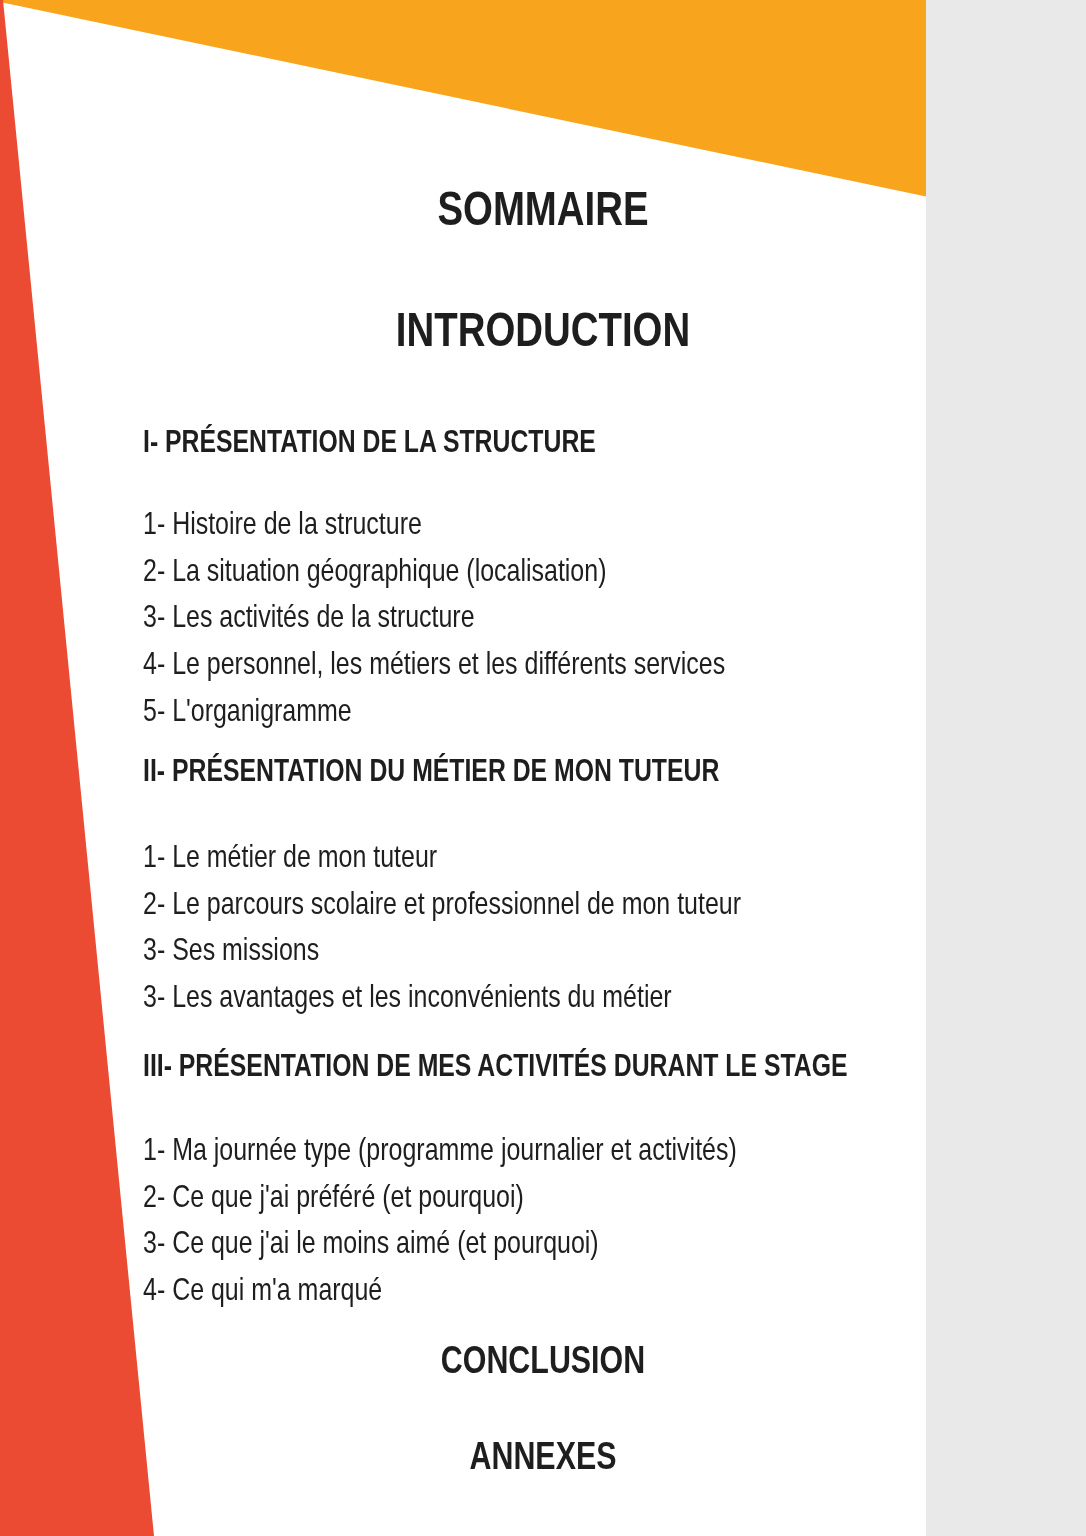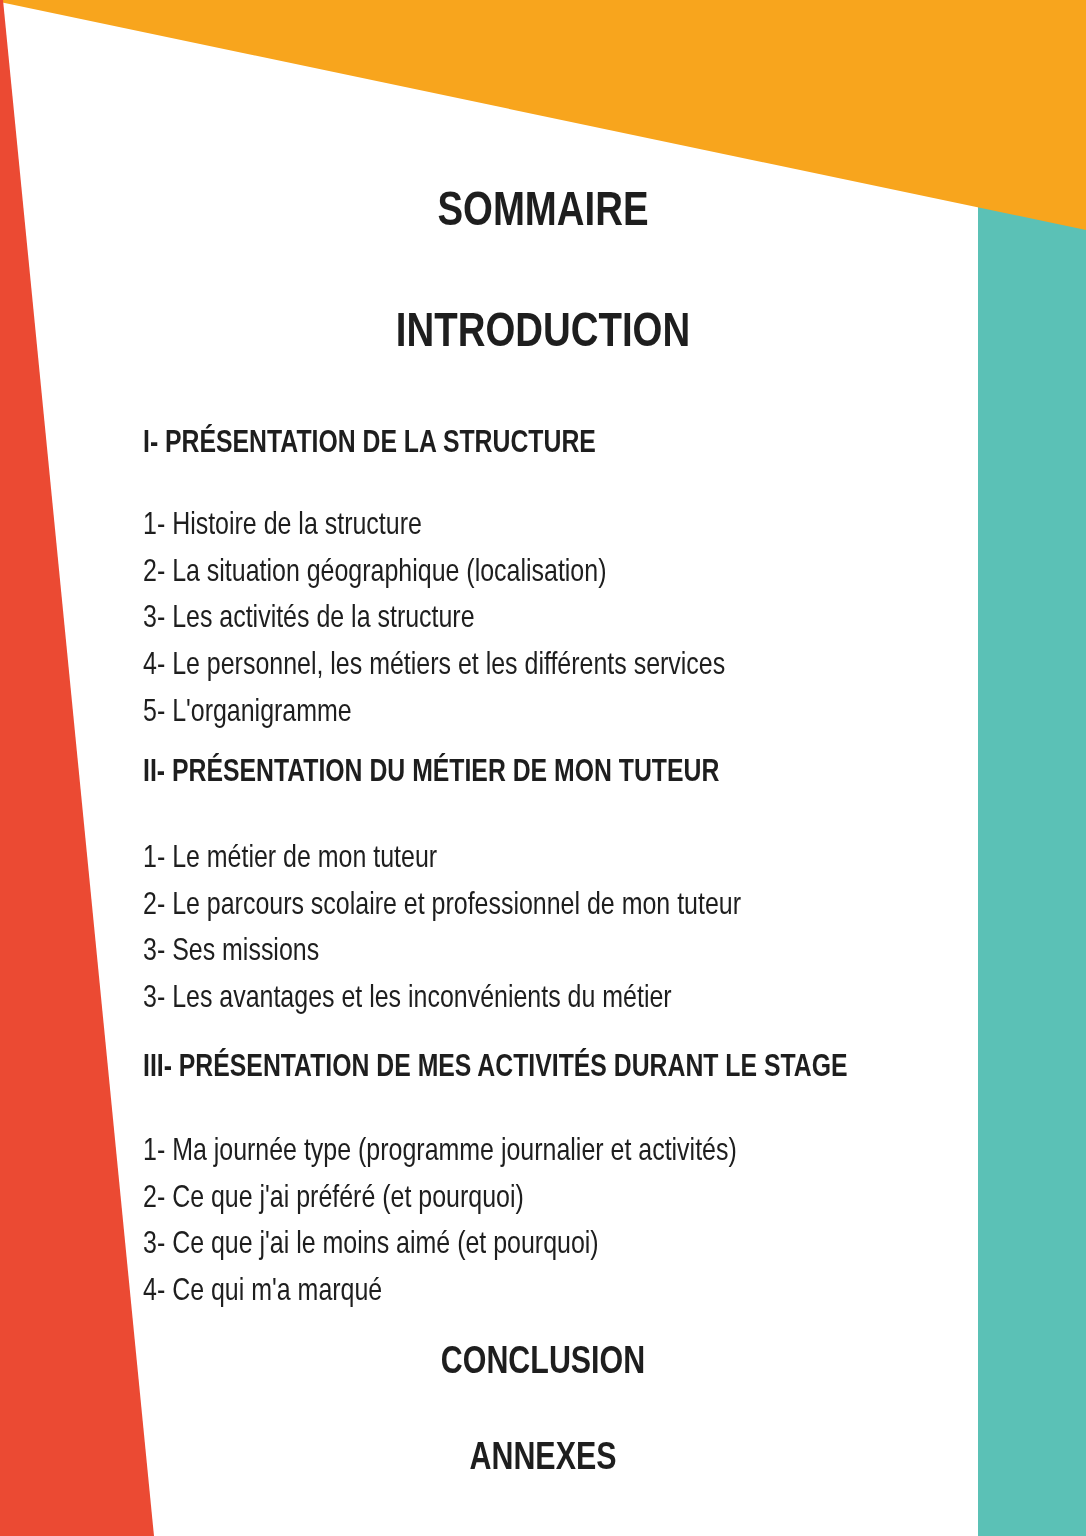--- a/index.html
+++ b/index.html
@@ -5,21 +5,21 @@
   :root{
     --accent-orange:#F8A51D;
     --accent-red:#EB4A33;
     --accent-teal:#5BC1B6;
     --text-color:#1E1E1E;
     --bg-color:#FFFFFF;
   }
   html,body{margin:0;padding:0;background:#e9e9e9;}
   .page{
     position:relative;
-    width:1086px;height:1536px;
+    width:926px;height:1536px;
     background:var(--bg-color);
     overflow:hidden;
     font-family:"Liberation Sans",sans-serif;
     color:var(--text-color);
   }
   .shape{position:absolute;top:0;left:0;}
   .shape-teal{
     left:978px;width:108px;height:1536px;
     background:var(--accent-teal);
     z-index:1;

